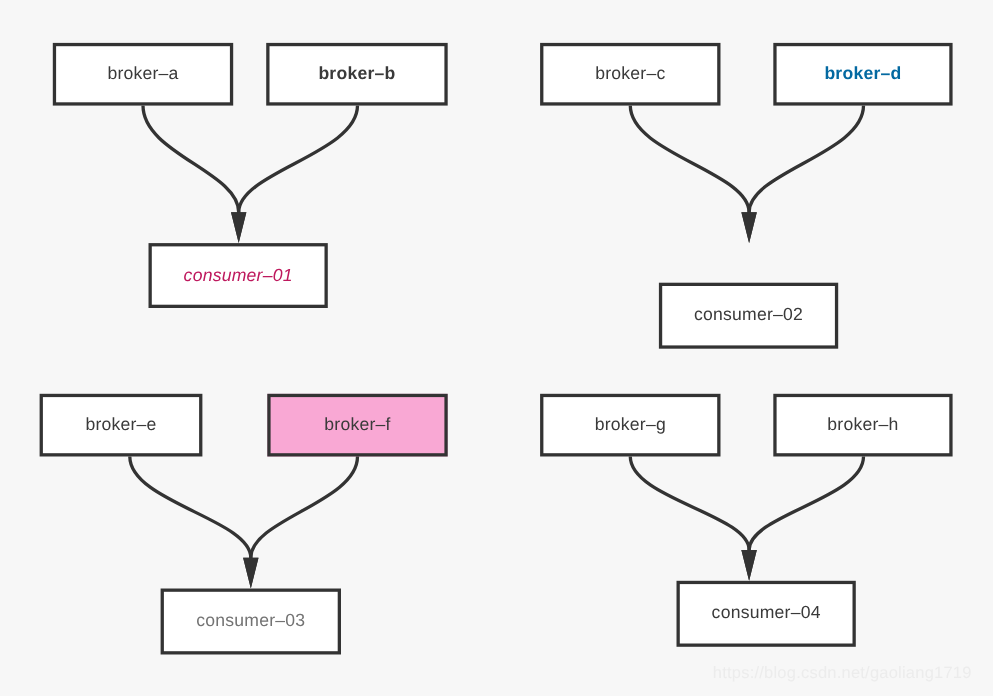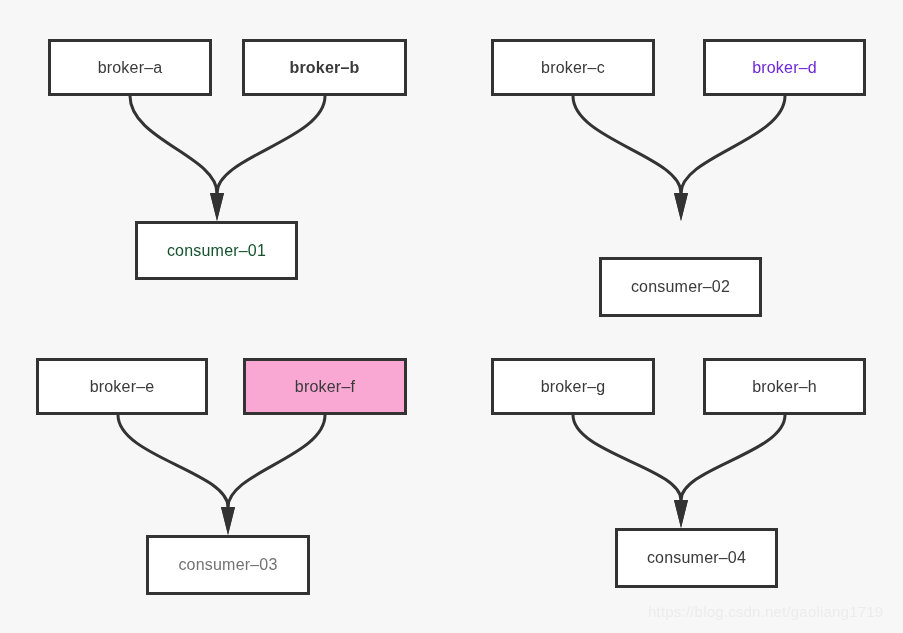--- a/index.html
+++ b/index.html
@@ -97,32 +97,32 @@
     </svg>
 
   <div id="node-layer">
       <div class="node-box" style="left: 48px; top: 39px; width: 164px; height: 57px; background: rgb(255, 255, 255); border-color: rgb(51, 51, 51);">
         <span class="node-label" style="color: rgb(58, 58, 58);">broker–a</span>
       </div>
       <div class="node-box" style="left: 242px; top: 39px; width: 165px; height: 57px; background: rgb(255, 255, 255); border-color: rgb(51, 51, 51); font-weight: bold;">
         <span class="node-label" style="color: rgb(58, 58, 58);">broker–b</span>
       </div>
       <div class="node-box" style="left: 135px; top: 221px; width: 163px; height: 59px; background: rgb(255, 255, 255); border-color: rgb(51, 51, 51);">
-        <span class="node-label" style="color: #14532d;">consumer–01</span>
+        <span class="node-label" style="color: #be185d; font-style: italic;">consumer–01</span>
       </div>
       <div class="node-box" style="left: 491px; top: 39px; width: 164px; height: 57px; background: rgb(255, 255, 255); border-color: rgb(51, 51, 51);">
         <span class="node-label" style="color: rgb(58, 58, 58);">broker–c</span>
       </div>
       <div class="node-box" style="left: 703px; top: 39px; width: 163px; height: 57px; background: rgb(255, 255, 255); border-color: rgb(51, 51, 51);">
-        <span class="node-label" style="color: #6d28d9;">broker–d</span>
+        <span class="node-label" style="color: #0369a1; font-weight: bold;">broker–d</span>
       </div>
       <div class="node-box" style="left: 599px; top: 221px; width: 163px; height: 60px; background: rgb(255, 255, 255); border-color: rgb(51, 51, 51); margin-top: 36px;">
         <span class="node-label" style="color: rgb(58, 58, 58);">consumer–02</span>
       </div>
-      <div class="node-box" style="left: 36px; top: 358px; width: 172px; height: 57px; background: rgb(255, 255, 255); border-color: rgb(51, 51, 51);">
+      <div class="node-box" style="left: 36px; top: 358px; width: 148px; height: 57px; background: rgb(255, 255, 255); border-color: rgb(51, 51, 51);">
         <span class="node-label" style="color: rgb(58, 58, 58);">broker–e</span>
       </div>
       <div class="node-box" style="left: 243px; top: 358px; width: 164px; height: 57px; background: #f9a8d4; border-color: rgb(51, 51, 51);">
         <span class="node-label" style="color: rgb(58, 58, 58);">broker–f</span>
       </div>
       <div class="node-box" style="left: 146px; top: 535px; width: 164px; height: 60px; background: rgb(255, 255, 255); border-color: rgb(51, 51, 51);">
         <span class="node-label" style="color: #737373;">consumer–03</span>
       </div>
       <div class="node-box" style="left: 491px; top: 358px; width: 164px; height: 57px; background: rgb(255, 255, 255); border-color: rgb(51, 51, 51);">
         <span class="node-label" style="color: rgb(58, 58, 58);">broker–g</span>

